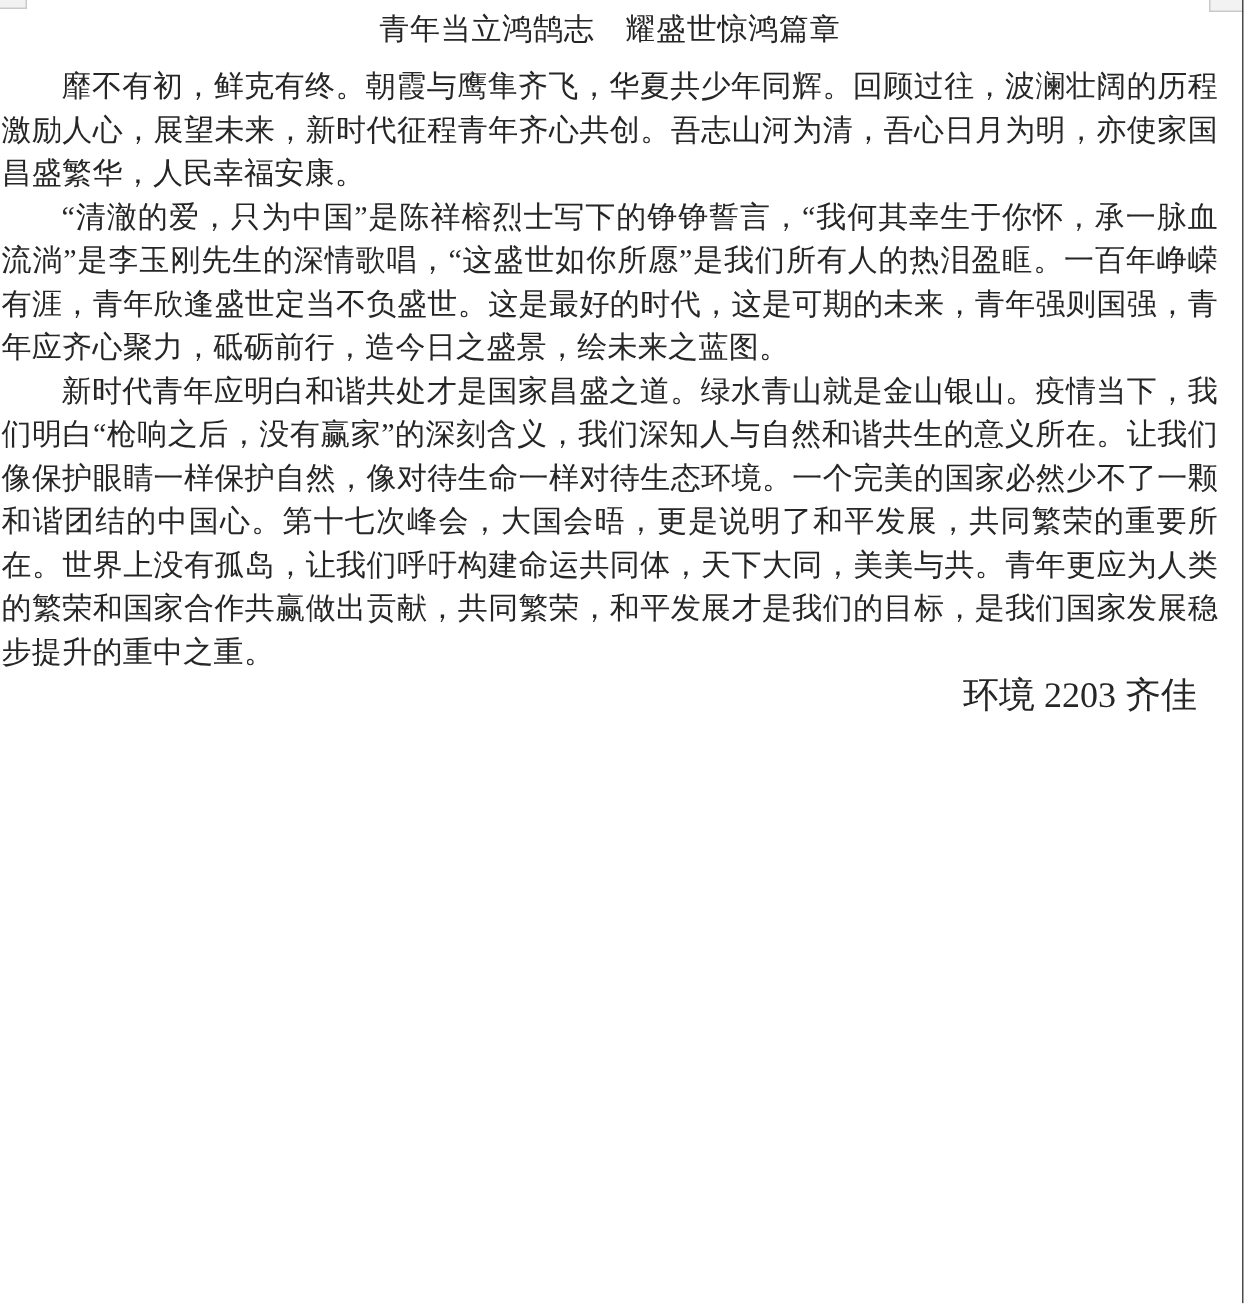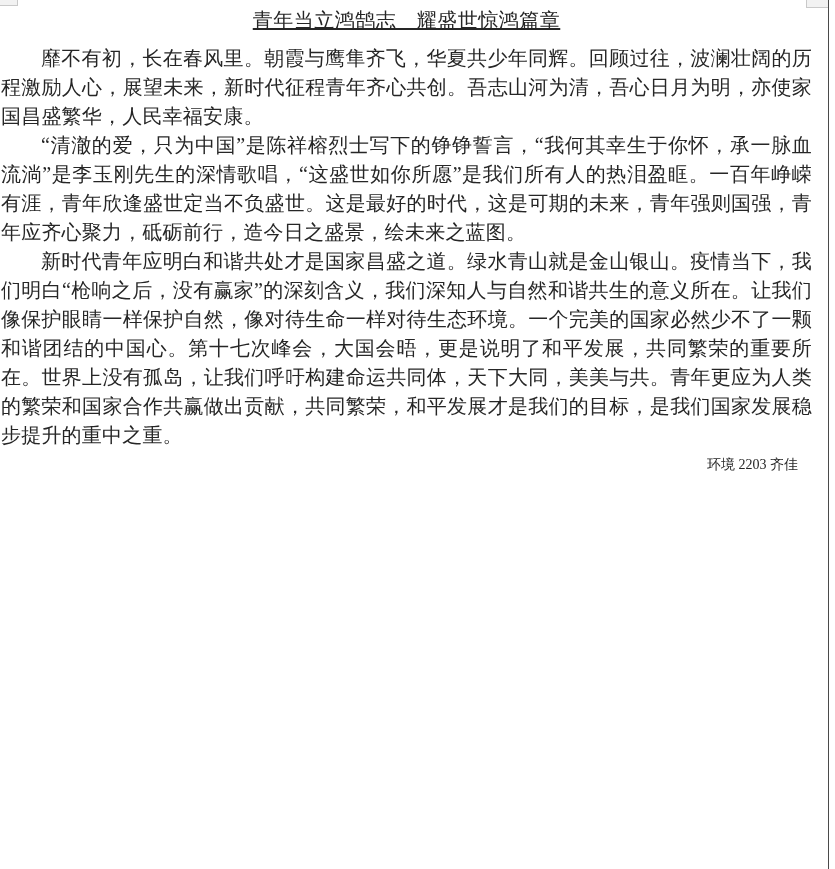--- a/index.html
+++ b/index.html
@@ -54,53 +54,52 @@
     box-sizing: border-box;
     padding: 0 10px 0 1px;
   }
   .doc-title {
     font-size: 20px;
     font-weight: normal;
     text-align: center;
     margin: 0 0 9px 0;
     line-height: 29px;
     letter-spacing: 0.5px;
-    text-decoration: underline;
   }
   .essay-paragraph {
     font-size: 20px;
     line-height: 29px;
     margin: 0;
     text-align: justify;
     text-justify: inter-ideograph;
     text-indent: 2em;
     letter-spacing: 0.2px;
   }
   .signature-line {
-    font-size: 14px;
+    font-size: 24px;
     line-height: 29px;
     text-align: right;
     margin: 0;
     padding-right: 14px;
   }
 </style>
 </head>
 <body>
 
 <div class="page">
 
   <div class="corner-mark-left"></div>
   <div class="corner-mark-right"></div>
   <div class="page-edge-line"></div>
 
   <div class="content">
 
     <h1 class="doc-title">青年当立鸿鹄志　耀盛世惊鸿篇章</h1>
 
-    <p class="essay-paragraph">靡不有初，长在春风里。朝霞与鹰隼齐飞，华夏共少年同辉。回顾过往，波澜壮阔的历程激励人心，展望未来，新时代征程青年齐心共创。吾志山河为清，吾心日月为明，亦使家国昌盛繁华，人民幸福安康。</p>
+    <p class="essay-paragraph">靡不有初，鲜克有终。朝霞与鹰隼齐飞，华夏共少年同辉。回顾过往，波澜壮阔的历程激励人心，展望未来，新时代征程青年齐心共创。吾志山河为清，吾心日月为明，亦使家国昌盛繁华，人民幸福安康。</p>
 
 
 
     <p class="essay-paragraph">“清澈的爱，只为中国”是陈祥榕烈士写下的铮铮誓言，“我何其幸生于你怀，承一脉血流淌”是李玉刚先生的深情歌唱，“这盛世如你所愿”是我们所有人的热泪盈眶。一百年峥嵘有涯，青年欣逢盛世定当不负盛世。这是最好的时代，这是可期的未来，青年强则国强，青年应齐心聚力，砥砺前行，造今日之盛景，绘未来之蓝图。</p>
 
     <p class="essay-paragraph">新时代青年应明白和谐共处才是国家昌盛之道。绿水青山就是金山银山。疫情当下，我们明白“枪响之后，没有赢家”的深刻含义，我们深知人与自然和谐共生的意义所在。让我们像保护眼睛一样保护自然，像对待生命一样对待生态环境。一个完美的国家必然少不了一颗和谐团结的中国心。第十七次峰会，大国会晤，更是说明了和平发展，共同繁荣的重要所在。世界上没有孤岛，让我们呼吁构建命运共同体，天下大同，美美与共。青年更应为人类的繁荣和国家合作共赢做出贡献，共同繁荣，和平发展才是我们的目标，是我们国家发展稳步提升的重中之重。</p>
 
     <p class="signature-line">环境 2203 齐佳</p>
 
   </div>

